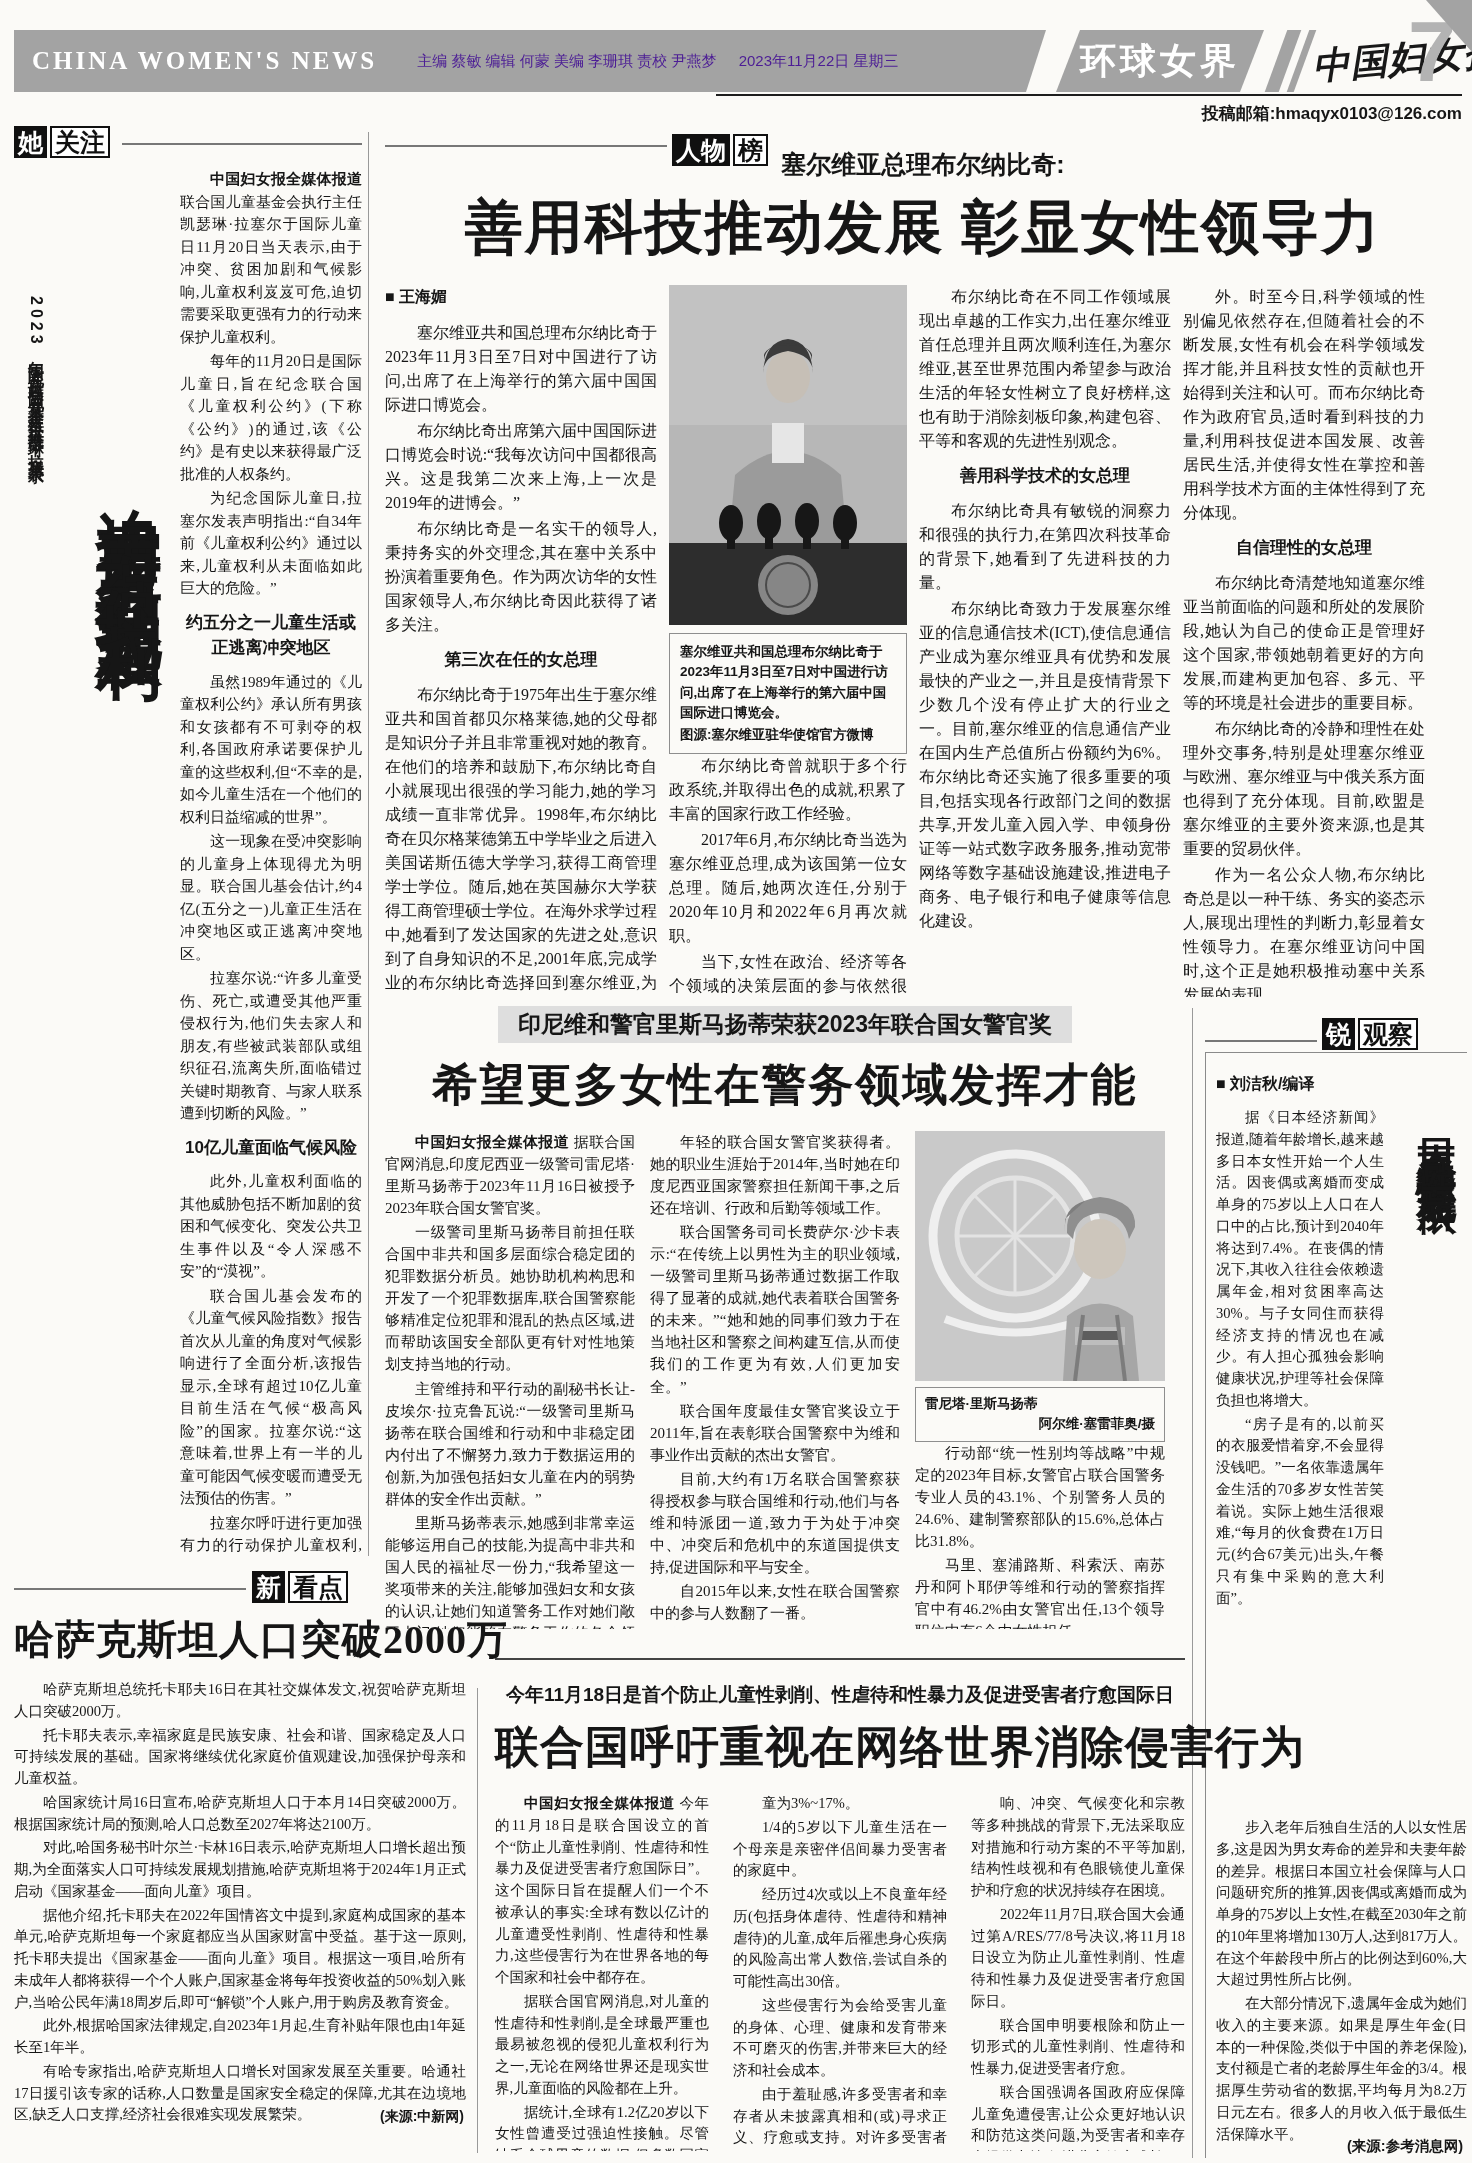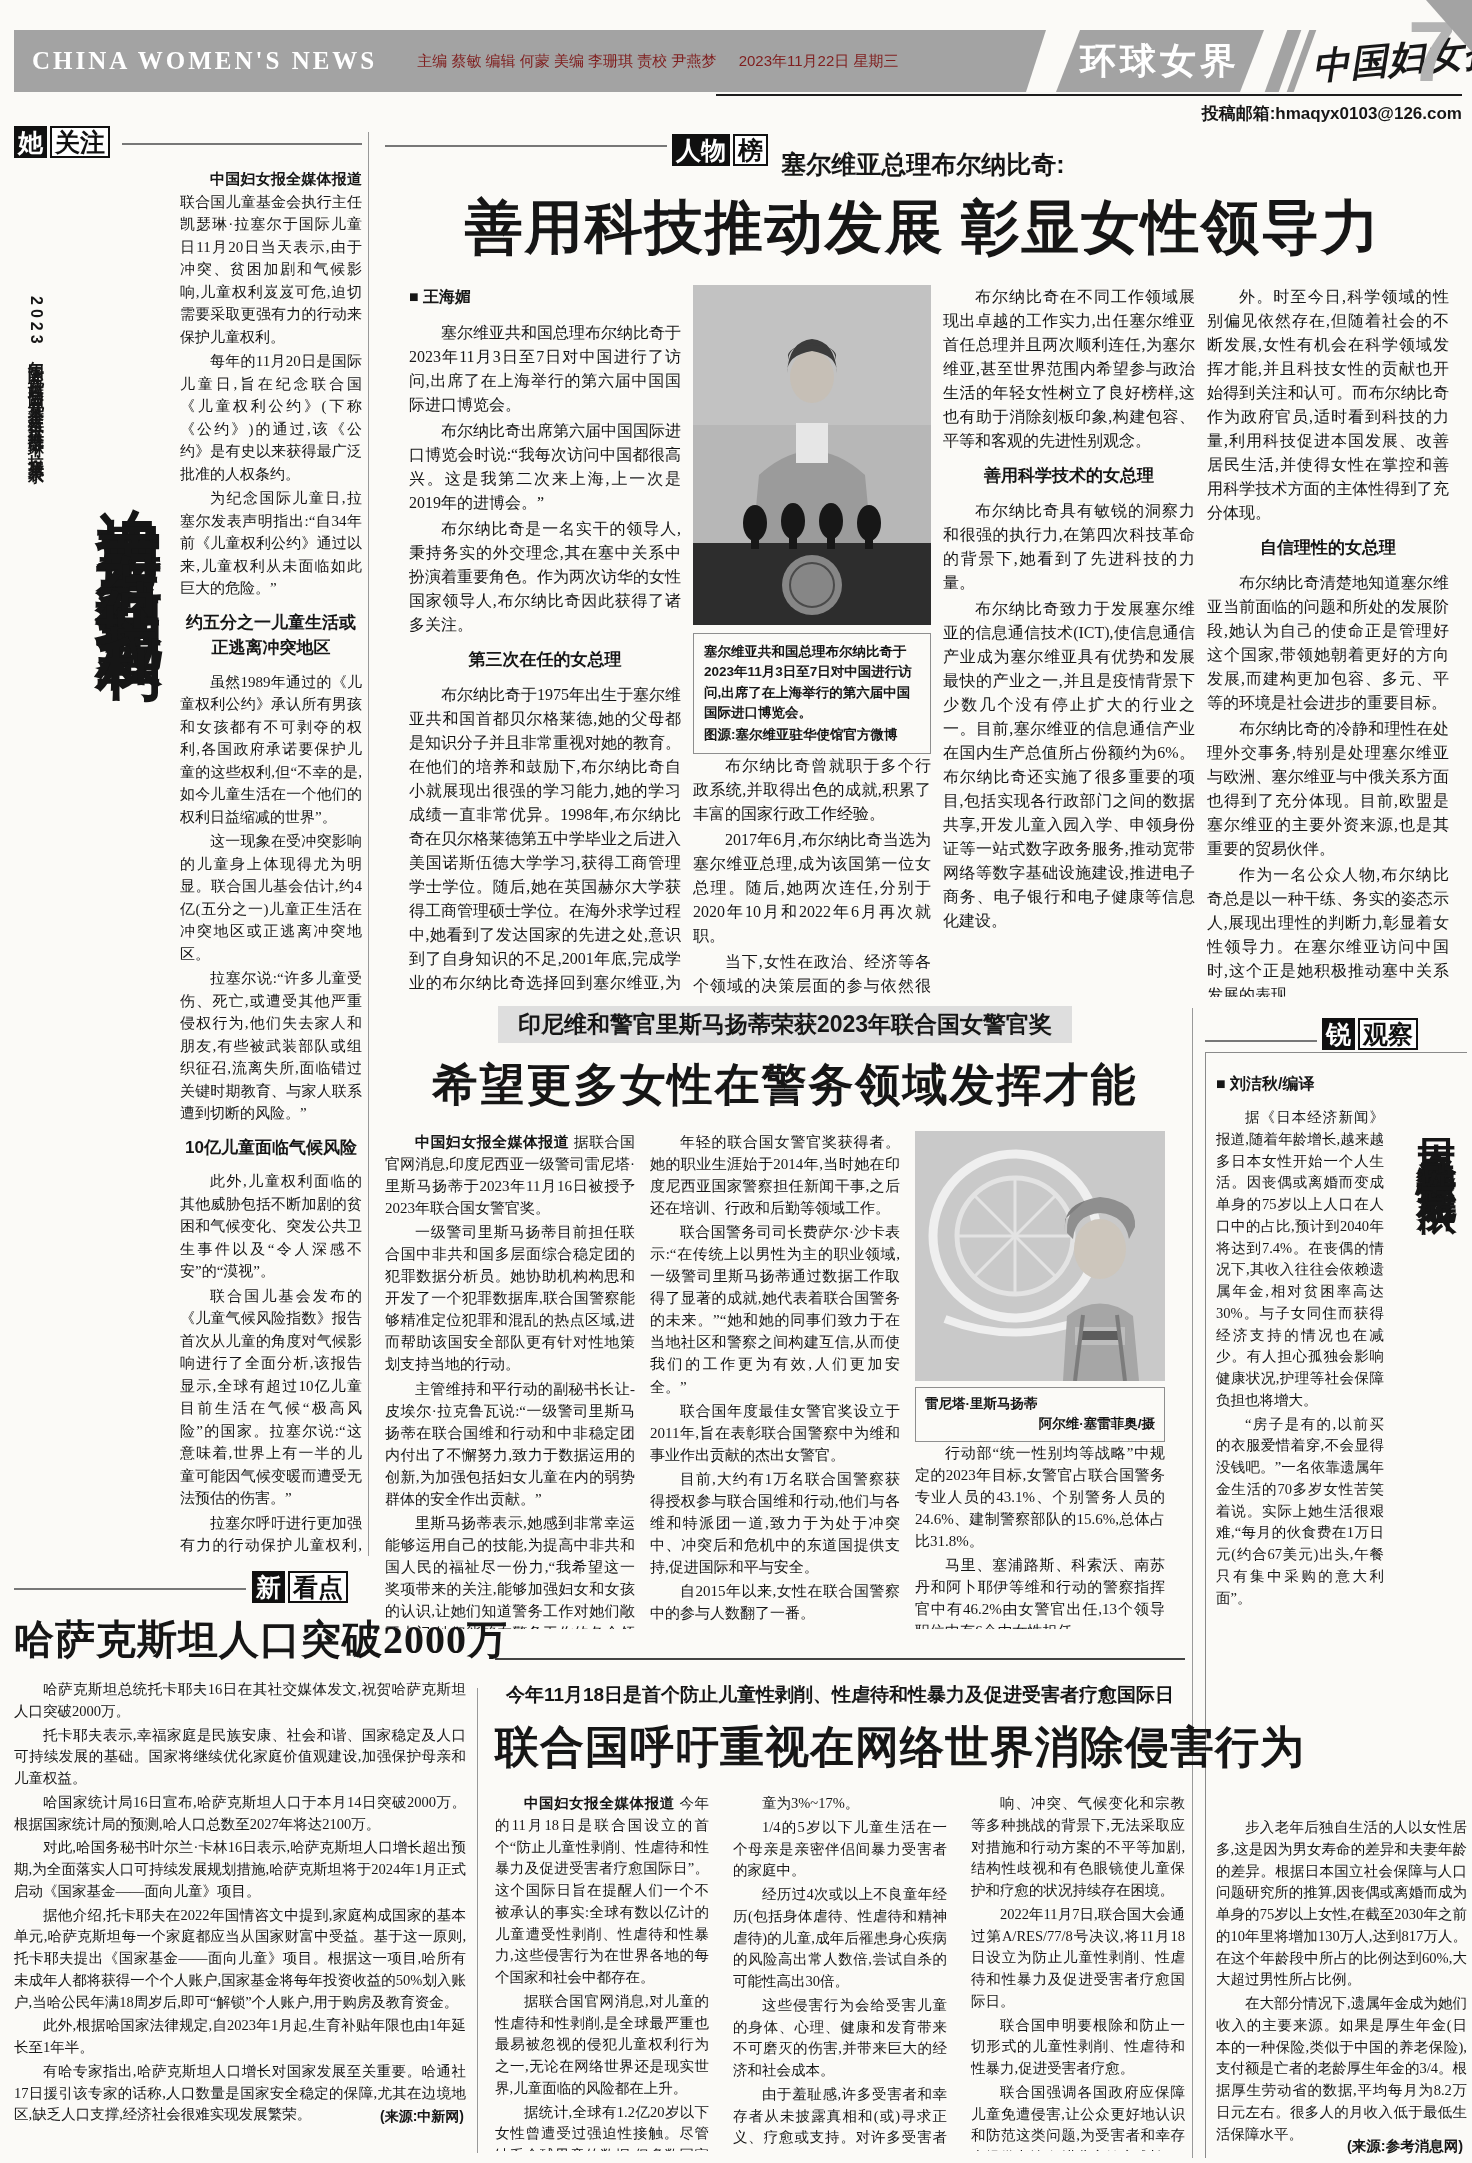--- a/index.html
+++ b/index.html
@@ -3,21 +3,21 @@
 <meta charset="utf-8">
 <style>
   * { margin:0; padding:0; box-sizing:border-box; }
   body { background:#e8e6e2; font-family:"Liberation Serif","DejaVu Serif",serif; color:#161616; }
   .page { position:relative; width:1472px; height:2163px; background:#fbfaf7; margin:0 auto; overflow:hidden; }
 
   
   .mast-bar { position:absolute; left:14px; top:30px; width:1032px; height:62px; background:#a3a3a3;
     clip-path:polygon(0 0,100% 0,calc(100% - 20px) 100%,0 100%); display:flex; align-items:center; }
   .brand { color:#fff; font-weight:bold; font-size:25px; letter-spacing:3px; padding-left:18px; white-space:nowrap; }
-  .credits { color:#7f1d1d; font-family:"Liberation Sans","DejaVu Sans",sans-serif; font-size:15px; margin-left:40px; white-space:nowrap; }
+  .credits { color:#4c1d95; font-family:"Liberation Sans","DejaVu Sans",sans-serif; font-size:15px; margin-left:40px; white-space:nowrap; }
   .credits span { margin-right:18px; }
   .mast-globe { position:absolute; left:1056px; top:30px; width:208px; height:62px; background:#a3a3a3;
     clip-path:polygon(24px 0,100% 0,calc(100% - 24px) 100%,0 100%); display:flex; align-items:center; justify-content:center; }
   .mast-globe span { color:#fff; font-family:"Liberation Sans","DejaVu Sans",sans-serif; font-weight:bold; font-size:36px; letter-spacing:4px; }
   .mast-stripe { position:absolute; top:30px; height:62px; background:#a3a3a3; transform:skewX(-20deg); }
   .st1 { left:1276px; width:14px; } .st2 { left:1298px; width:7px; }
   .mast-logo { position:absolute; left:1312px; top:34px; font-size:37px; font-weight:bold; font-style:italic;
     transform:rotate(-5deg); letter-spacing:1px; color:#181818; white-space:nowrap; }
   .mast-pagenum { position:absolute; left:1408px; top:2px; font-size:86px; font-weight:bold; color:#b3b3b3;
     font-family:"Liberation Sans","DejaVu Sans",sans-serif; }
@@ -45,21 +45,21 @@
   .v-kicker { width:32px; writing-mode:vertical-rl; font-family:"Liberation Sans","DejaVu Sans",sans-serif;
     font-weight:bold; font-size:16px; letter-spacing:4px; padding-top:128px; }
   .v-headline { width:122px; writing-mode:vertical-rl; font-size:66px; font-weight:bold; letter-spacing:9px;
     padding-top:288px; text-align:start; }
   .left-body { flex:1; font-size:15px; line-height:1.5; overflow:hidden; }
 
   
   .main-article { position:absolute; left:385px; top:116px; width:1076px; height:878px; }
   .main-kicker { text-align:center; font-family:"Liberation Sans","DejaVu Sans",sans-serif; font-weight:bold; font-size:25px; margin-top:32px; }
   .main-headline { text-align:center; font-size:58px; font-weight:bold; letter-spacing:2px; margin-top:8px; white-space:nowrap; }
-  .main-cols { display:flex; gap:12px; margin-top:18px; height:712px; font-size:16px; line-height:1.5;margin-left:24px; }
+  .main-cols { display:flex; gap:12px; margin-top:18px; height:712px; font-size:16px; line-height:1.5; }
   .colA { width:272px; } .colB { width:238px; } .colC { width:252px; } .colE { width:242px; }
   .capbox { border:1px solid #8e8e8e; padding:8px 10px; margin-top:8px; font-size:13.5px; line-height:1.5;
     font-family:"Liberation Sans","DejaVu Sans",sans-serif; font-weight:bold; }
   .capbox .capsrc { margin-top:2px; }
 
   
   .police-article { position:absolute; left:385px; top:1006px; width:800px; height:642px; }
   .kicker-bar { width:fit-content; margin:0 auto; background:#dedede; padding:3px 20px;
     font-family:"Liberation Sans","DejaVu Sans",sans-serif; font-weight:bold; font-size:23px; }
   .police-headline { text-align:center; font-size:45px; font-weight:bold; letter-spacing:2px; margin-top:12px; white-space:nowrap; }

